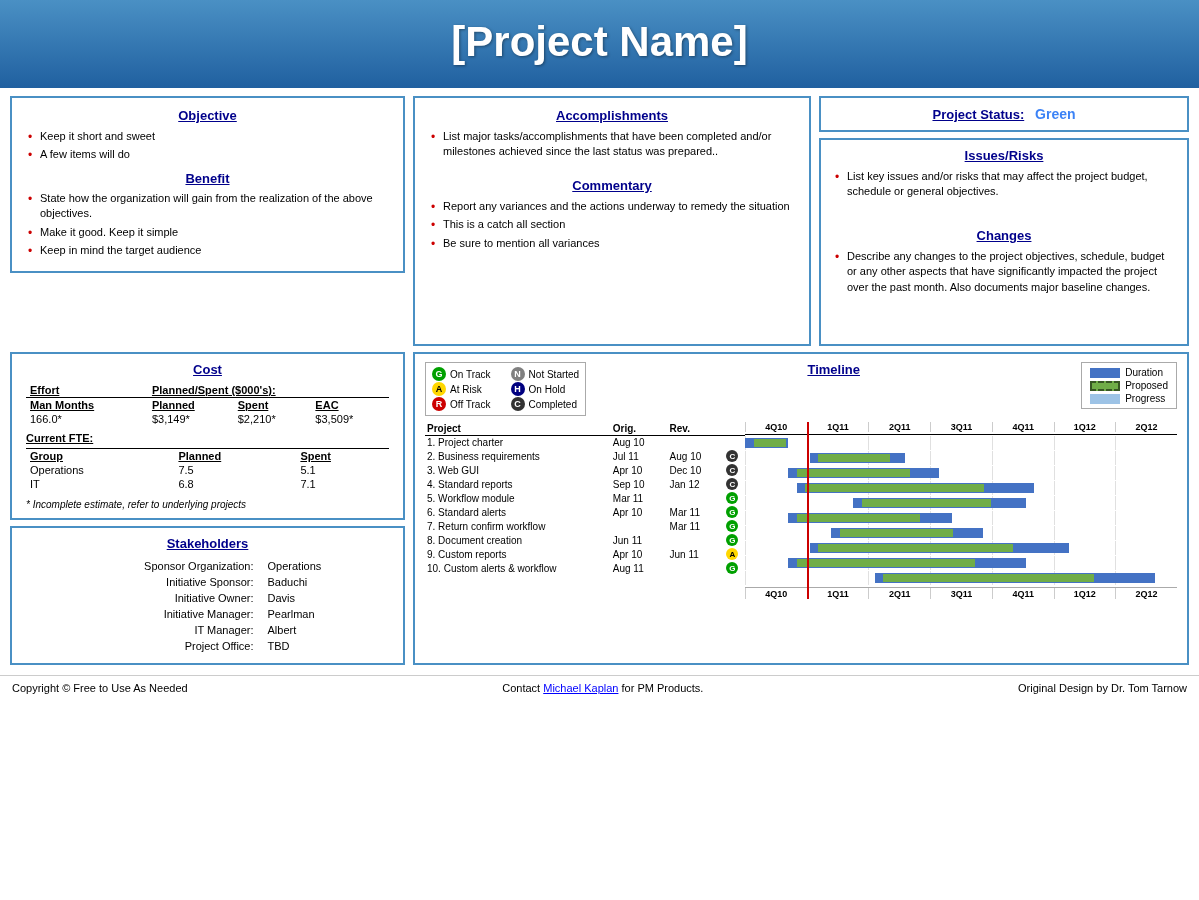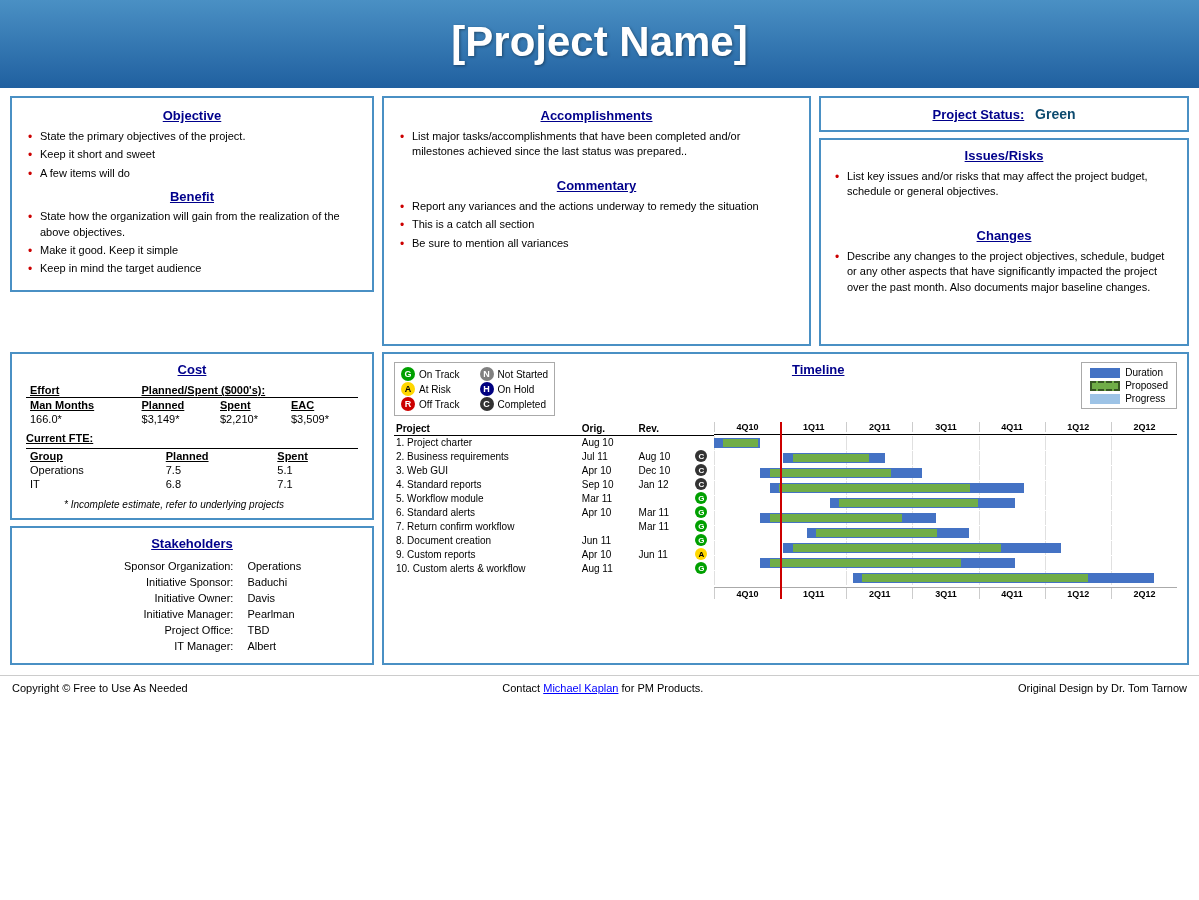--- a/index.html
+++ b/index.html
@@ -63,21 +63,21 @@
       color: #c00;
       position: absolute;
       left: 2px;
       font-size: 12px;
     }
     
     .left-col {
       display: flex;
       flex-direction: column;
       gap: 6px;
-      width: 364px;
+      width: 395px;
       flex-shrink: 0;
     }
     
     .mid-col {
       flex: 1;
     }
     
     .right-col {
       display: flex;
       flex-direction: column;
@@ -109,21 +109,21 @@
     }
     .project-status-title {
       font-size: 13px;
       font-weight: bold;
     }
     .project-status-title .label {
       text-decoration: underline;
       color: #00008b;
     }
     .project-status-title .value {
-      color: #0c4a6e;
+      color: #3b82f6;
       font-size: 14px;
     }
     .issues-panel {
       border: 2px solid #4a90c4;
       padding: 8px 12px;
       flex: 1;
     }
     .cost-panel {
       border: 2px solid #4a90c4;
       padding: 8px 14px;
@@ -254,21 +254,20 @@
   <h1>[Project Name]</h1>
 </div>
 
 <div class="main-content">
   <div class="top-row">
 
     <div class="left-col">
       <div class="objective-panel">
         <div class="panel-title dark-blue">Objective</div>
         <ul class="bullet-list">
-          <li>State the primary objectives of the project.</li>
           <li>Keep it short and sweet</li>
           <li>A few items will do</li>
         </ul>
         <div class="benefit-title">Benefit</div>
         <ul class="bullet-list">
           <li>State how the organization will gain from the realization of the above objectives.</li>
           <li>Make it good. Keep it simple</li>
           <li>Keep in mind the target audience</li>
         </ul>
       </div>
@@ -352,21 +351,21 @@
             <td>7.5</td>
             <td>5.1</td>
           </tr>
           <tr>
             <td>IT</td>
             <td>6.8</td>
             <td>7.1</td>
           </tr>
         </tbody>
           </table>
-        <div style="margin-top:8px;font-size:10px;font-style:italic;margin-left:38px;">* Incomplete estimate, refer to underlying projects</div>
+        <div style="margin-top:8px;font-size:10px;font-style:italic;">* Incomplete estimate, refer to underlying projects</div>
       </div>
       <div class="stakeholders-panel">
         <div class="panel-title dark-blue">Stakeholders</div>
         <table class="stakeholders-table">
           <tbody>
               <tr>
                 <td>Sponsor Organization:</td>
                 <td>Operations</td>
               </tr>
           <tr>
@@ -375,26 +374,26 @@
               </tr>
           <tr>
                 <td>Initiative Owner:</td>
                 <td>Davis</td>
               </tr>
           <tr>
                 <td>Initiative Manager:</td>
                 <td>Pearlman</td>
               </tr>
           <tr>
+                <td>IT Manager:</td>
+                <td>Albert</td>
+              </tr>
+          <tr>
                 <td>Project Office:</td>
                 <td>TBD</td>
-              </tr>
-          <tr>
-                <td>IT Manager:</td>
-                <td>Albert</td>
               </tr>
         </tbody>
           </table>
       </div>
     </div>
 
     <div class="timeline-panel">
       <div style="display:flex;align-items:flex-start;gap:10px;">
 
         <div class="status-legend">

